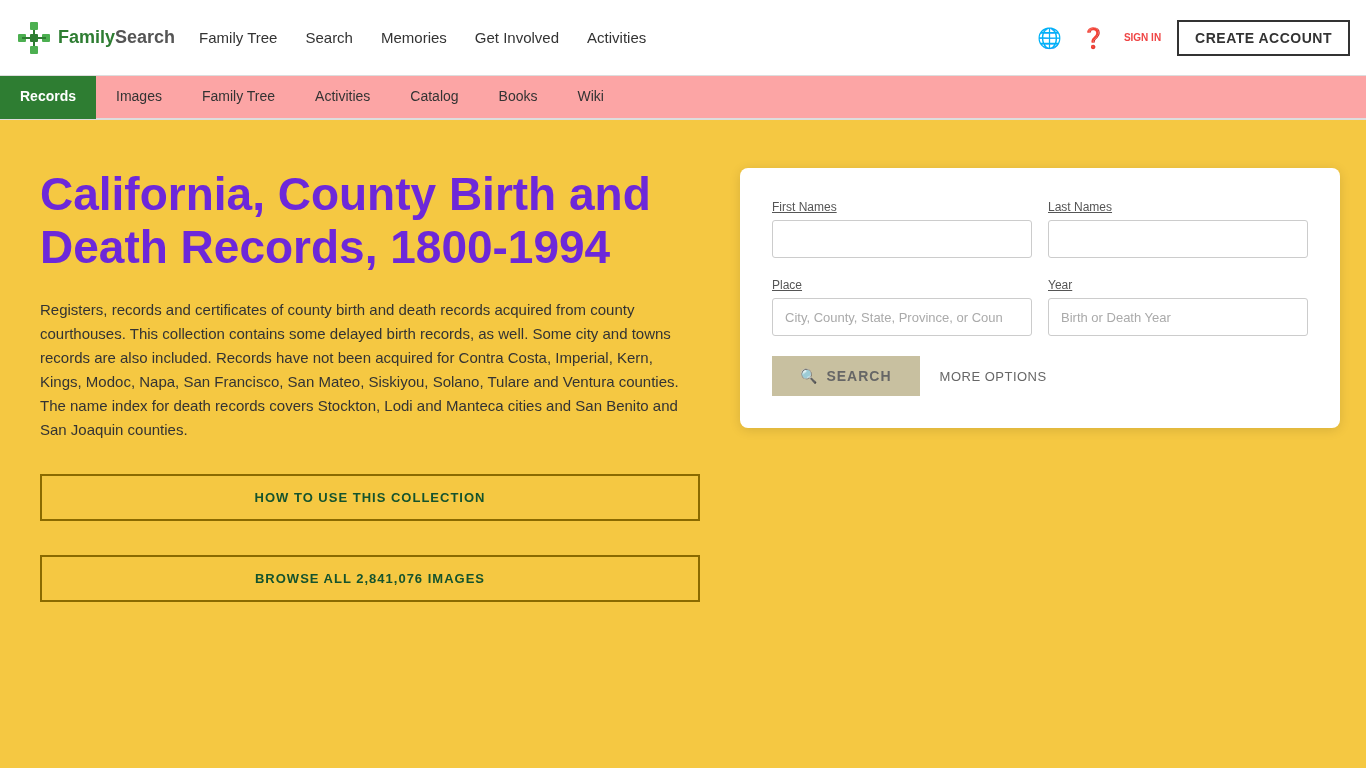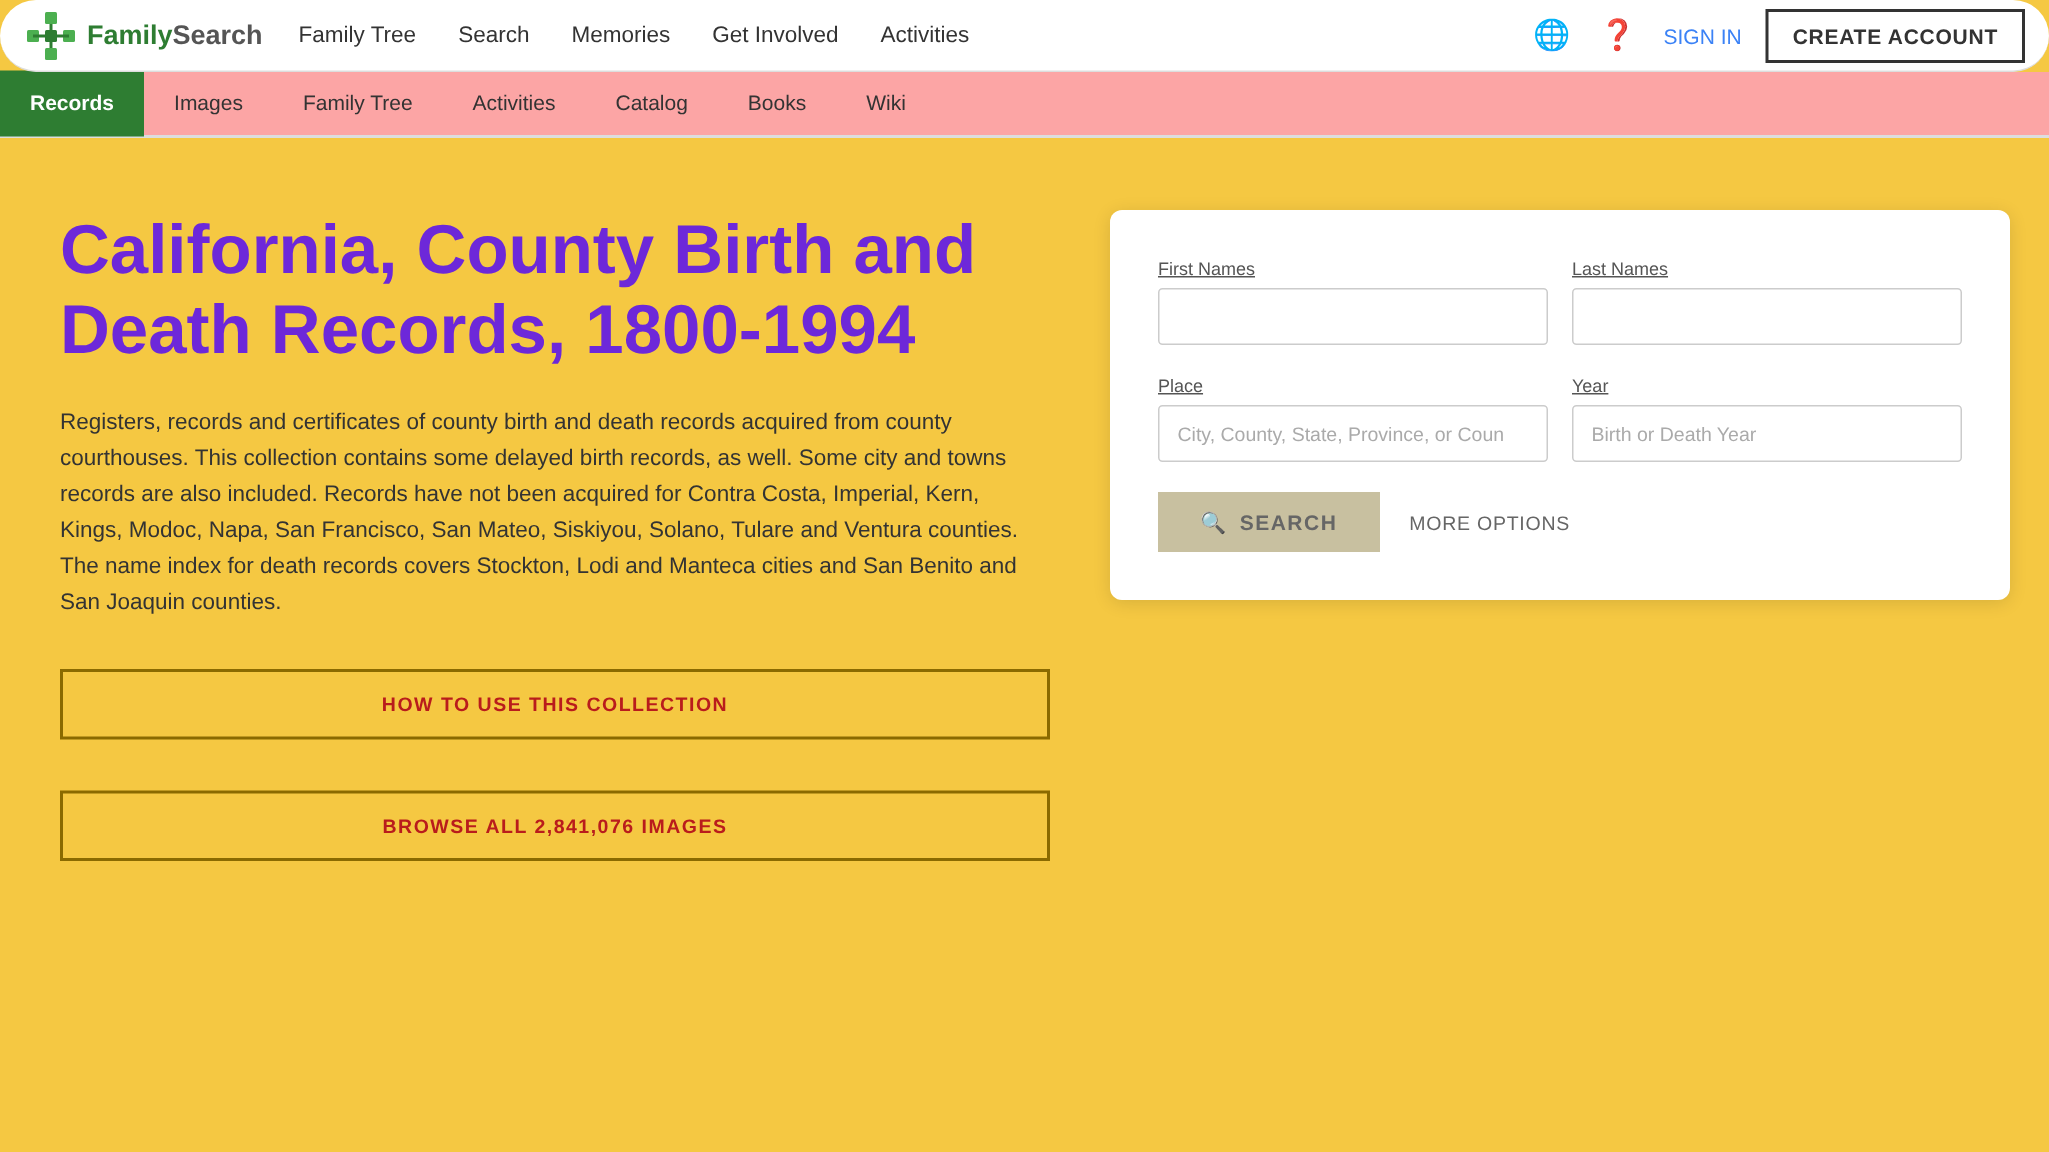--- a/index.html
+++ b/index.html
@@ -1,28 +1,27 @@
 <!DOCTYPE html>
 <html><head>
   <meta charset="utf-8">
   <style>
     * { margin: 0; padding: 0; box-sizing: border-box; }
     body { font-family: Arial, sans-serif; width: 1366px; height: 768px; overflow: hidden; background: #f5c842; }
 
     
     .top-nav {
       background: #fff;
-      height: 48px;
+      height: 76px;
       display: flex;
       align-items: center;
       padding: 0 16px;
       border-bottom: 1px solid #ddd;
       position: relative;
       z-index: 10;
-      border-radius: 30px;
     }
     .logo-area {
       display: flex;
       align-items: center;
       gap: 6px;
       text-decoration: none;
       margin-right: 24px;
     }
     .logo-text {
       font-size: 18px;
@@ -51,24 +50,24 @@
       width: 28px;
       height: 28px;
       display: flex;
       align-items: center;
       justify-content: center;
       cursor: pointer;
       color: #555;
       font-size: 20px;
     }
     .sign-in-link {
-      font-size: 14px;
-      color: #3b82f6;
-      cursor: pointer;
-      font-weight: 400;
+      font-size: 10px;
+      color: #ef4444;
+      cursor: pointer;
+      font-weight: 700;
     }
     .create-account-btn {
       border: 2px solid #333;
       padding: 8px 16px;
       font-size: 14px;
       font-weight: bold;
       color: #333;
       background: #fff;
       cursor: pointer;
       letter-spacing: 0.5px;
@@ -124,21 +123,21 @@
       font-size: 15px;
       color: #333;
       line-height: 1.6;
       margin-bottom: 32px;
       max-width: 640px;
     }
     .btn-outline {
       display: inline-block;
       border: 2px solid #8a6a00;
       background: transparent;
-      color: #b91c1c;
+      color: #14532d;
       font-size: 13px;
       font-weight: bold;
       letter-spacing: 1px;
       padding: 14px 28px;
       cursor: pointer;
       margin-bottom: 16px;
       text-transform: uppercase;
     }
     .buttons-col {
       display: flex;

